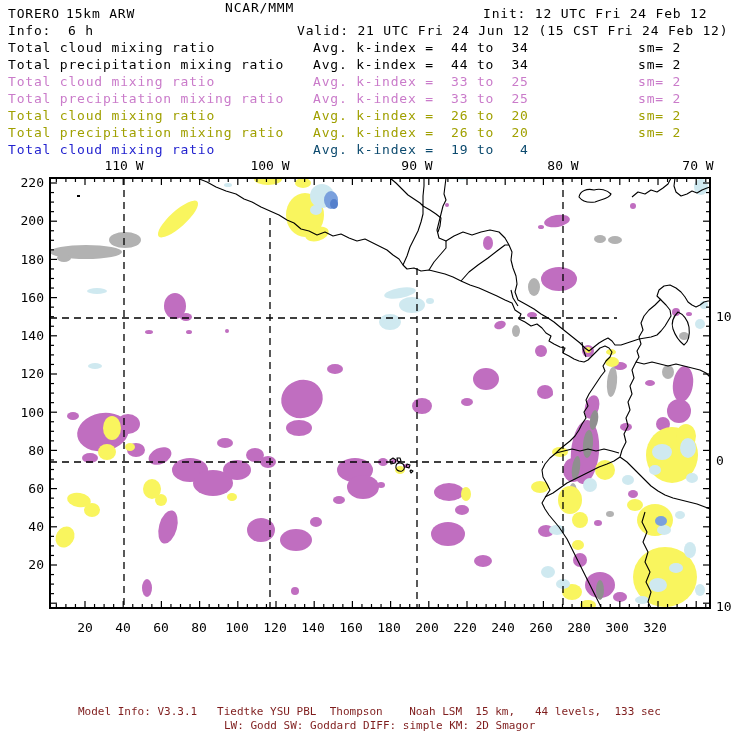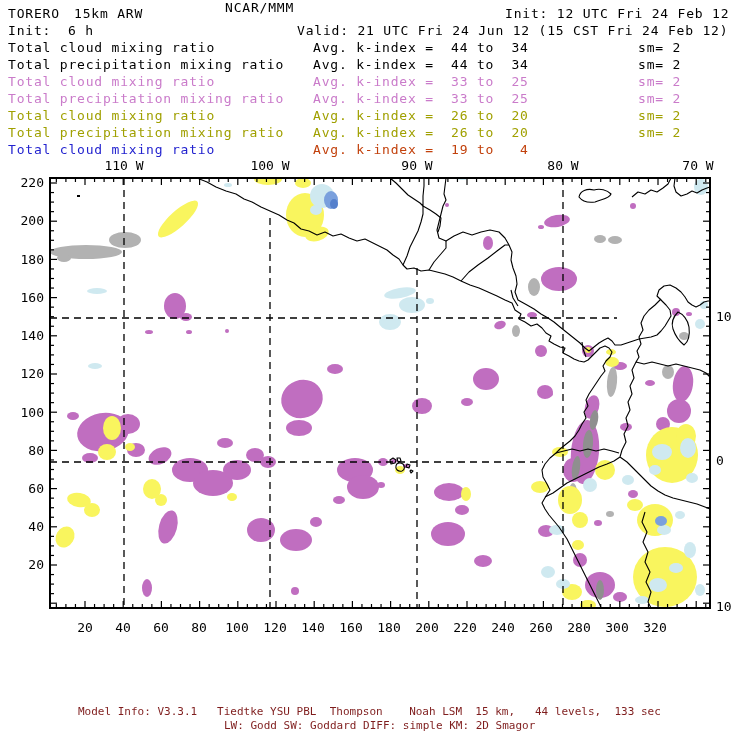--- a/index.html
+++ b/index.html
@@ -11,24 +11,24 @@
   #map-svg{position:absolute;top:0;left:0;}
   text{font-family:"DejaVu Sans Mono",monospace;font-size:13px;fill:#000;}
 </style>
 </head>
 <body>
 
 <div id="page">
 
   <div>
     <span class="abs mono hdr" style="left:8px;top:6px;">TORERO</span>
-    <span class="abs mono hdr" style="left:74px;top:6px;">15km ARW</span>
+    <span class="abs mono hdr" style="left:66px;top:6px;">15km ARW</span>
     <span class="abs mono hdr" style="left:225px;top:0;">NCAR/MMM</span>
-    <span class="abs mono hdr" style="left:505px;top:6px;">Init: 12 UTC Fri 24 Feb 12</span>
-    <span class="abs mono hdr" style="left:8px;top:23px;">Init:</span>
+    <span class="abs mono hdr" style="left:483px;top:6px;">Init: 12 UTC Fri 24 Feb 12</span>
+    <span class="abs mono hdr" style="left:8px;top:23px;">Info:</span>
     <span class="abs mono hdr" style="left:68px;top:23px;">6 h</span>
     <span class="abs mono hdr" style="left:297px;top:23px;">Valid: 21 UTC Fri 24 Jun 12 (15 CST Fri 24 Feb 12)</span>
   </div>
 
   <div id="legend">
       <span class="abs mono hdr" style="left: 8px; top: 40px; color: rgb(0, 0, 0);">Total cloud mixing ratio</span>
       <span class="abs mono hdr" style="left: 313px; top: 40px; color: rgb(0, 0, 0);">Avg. k-index =  44 to  34</span>
       <span class="abs mono hdr" style="left: 638px; top: 40px; color: rgb(0, 0, 0);">sm= 2</span>
       <span class="abs mono hdr" style="left: 8px; top: 57px; color: rgb(0, 0, 0);">Total precipitation mixing ratio</span>
       <span class="abs mono hdr" style="left: 313px; top: 57px; color: rgb(0, 0, 0);">Avg. k-index =  44 to  34</span>
@@ -39,21 +39,21 @@
       <span class="abs mono hdr" style="left: 8px; top: 91px; color: rgb(202, 123, 202);">Total precipitation mixing ratio</span>
       <span class="abs mono hdr" style="left: 313px; top: 91px; color: rgb(202, 123, 202);">Avg. k-index =  33 to  25</span>
       <span class="abs mono hdr" style="left: 638px; top: 91px; color: rgb(202, 123, 202);">sm= 2</span>
       <span class="abs mono hdr" style="left: 8px; top: 108px; color: rgb(160, 160, 0);">Total cloud mixing ratio</span>
       <span class="abs mono hdr" style="left: 313px; top: 108px; color: rgb(160, 160, 0);">Avg. k-index =  26 to  20</span>
       <span class="abs mono hdr" style="left: 638px; top: 108px; color: rgb(160, 160, 0);">sm= 2</span>
       <span class="abs mono hdr" style="left: 8px; top: 125px; color: rgb(160, 160, 0);">Total precipitation mixing ratio</span>
       <span class="abs mono hdr" style="left: 313px; top: 125px; color: rgb(160, 160, 0);">Avg. k-index =  26 to  20</span>
       <span class="abs mono hdr" style="left: 638px; top: 125px; color: rgb(160, 160, 0);">sm= 2</span>
       <span class="abs mono hdr" style="left: 8px; top: 142px; color: rgb(35, 35, 207);">Total cloud mixing ratio</span>
-      <span class="abs mono hdr" style="left: 313px; top: 142px; color: #c2410c;">Avg. k-index =  19 to   4</span>
+      <span class="abs mono hdr" style="left: 313px; top: 142px; color: #0c4a6e;">Avg. k-index =  19 to   4</span>
     </div>
 
   <svg id="map-svg" width="740" height="740">
       <defs>
         <clipPath id="mapclip">
           <rect x="51" y="179" width="658" height="428"></rect>
         </clipPath>
       </defs>
       <g clip-path="url(#mapclip)">
         <ellipse cx="86" cy="252" rx="36" ry="7" fill="#b2b2b2"></ellipse>

